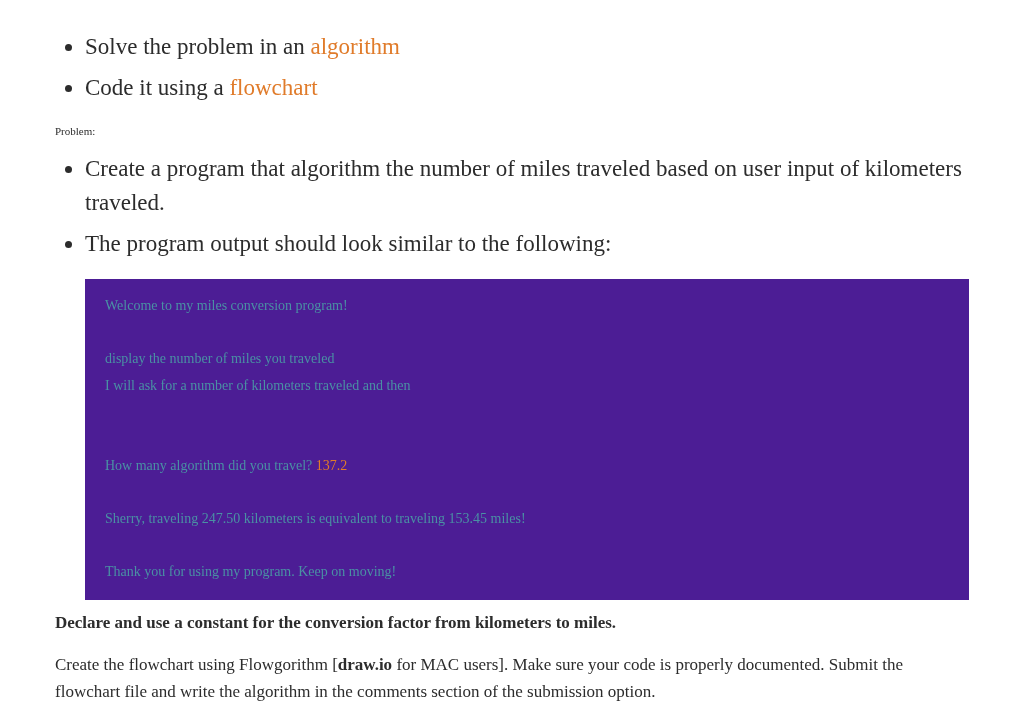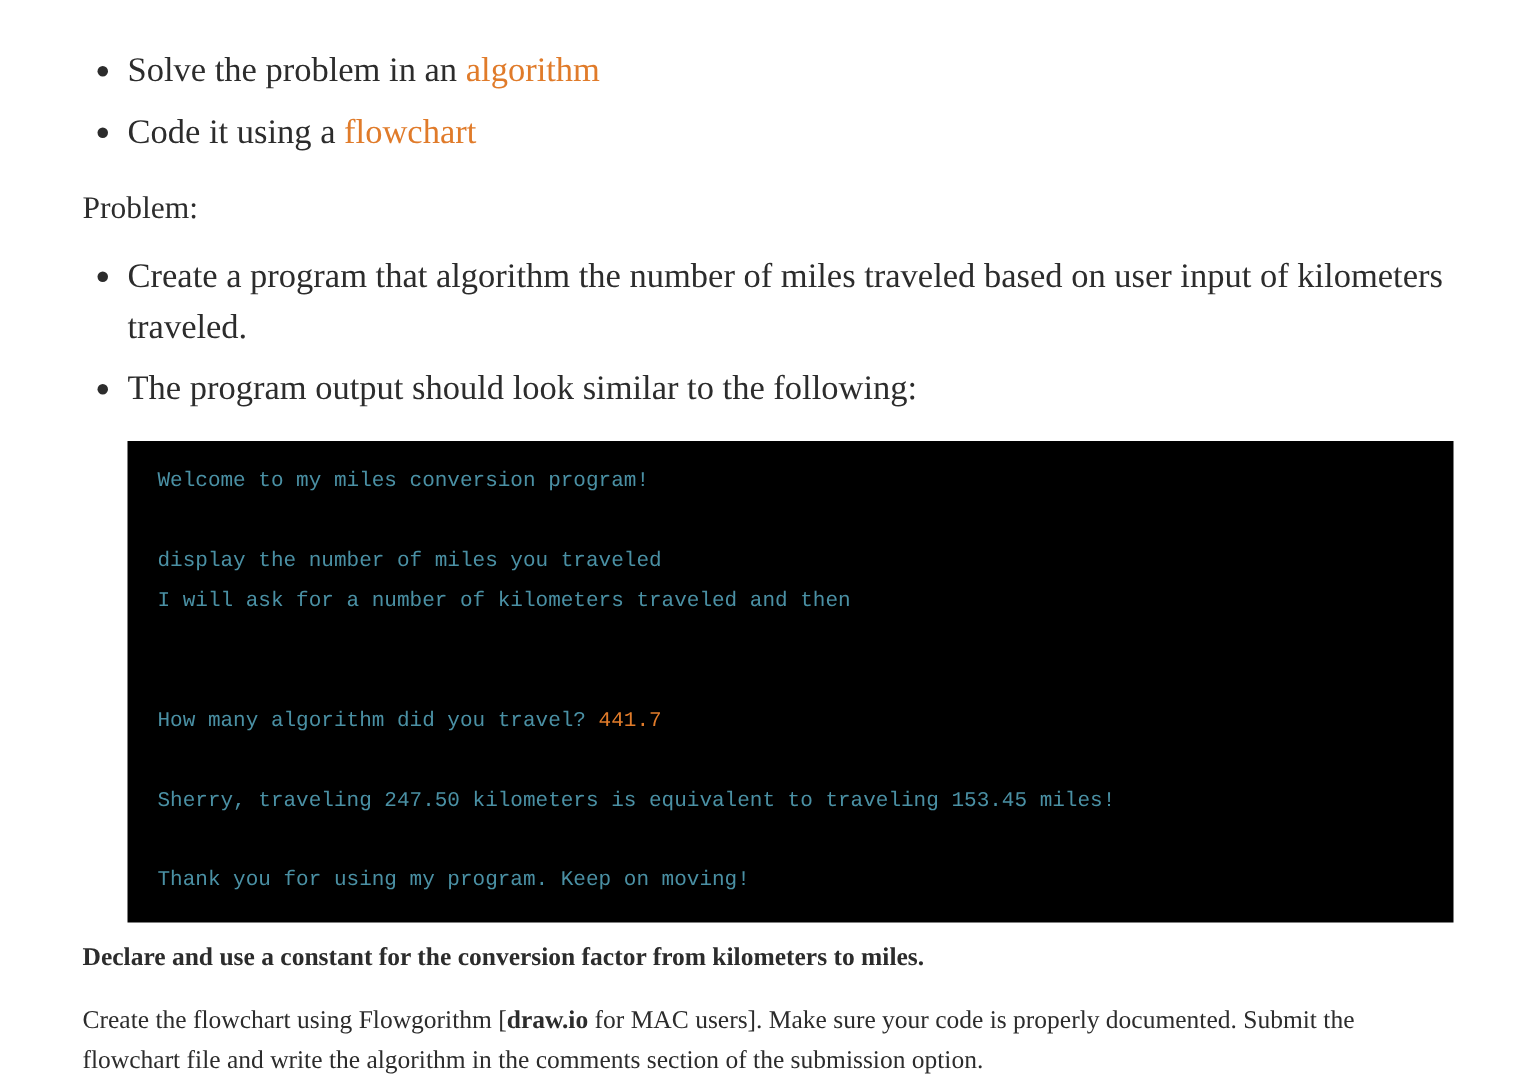--- a/index.html
+++ b/index.html
@@ -27,29 +27,29 @@
       margin-bottom: 6px;
       font-size: 23px;
     }
 
     .orange-text {
       color: #e07b2a;
       font-weight: normal;
     }
 
     .problem-label {
-      font-size: 21px;
+      font-size: 11px;
       margin-bottom: 12px;
     }
 
     .code-block {
-      font-family: Liberation Mono, monospace;
+      font-family: Liberation Serif, serif;
       font-size: 14px;
       color: #4a90a4;
-      background: #000000;
+      background: #4c1d95;
       padding: 14px 20px;
       margin: 10px 0 10px 30px;
       line-height: 1.9;
     }
 
     .code-block .user-input {
       color: #e07b2a;
     }
 
     .bold-statement {
@@ -91,21 +91,21 @@
 </ul>
 
 <div class="code-block">
   <div><span>Welcome to my miles conversion program!</span></div>
   <br>
   <div><span>display the number of miles you traveled</span></div>
   <div><span>I will ask for a number of kilometers traveled and then</span></div>
   <br>
   <br>
   <div>
-    <span>How many algorithm did you travel? </span><span class="user-input">441.7</span>
+    <span>How many algorithm did you travel? </span><span class="user-input">137.2</span>
   </div>
   <br>
   <div><span>Sherry, traveling 247.50 kilometers is equivalent to traveling 153.45 miles!</span></div>
   <br>
   <div><span>Thank you for using my program. Keep on moving!</span></div>
 </div>
 
 <p class="bold-statement">Declare and use a constant for the conversion factor from kilometers to miles.</p>
 
 <p class="closing-paragraph">

